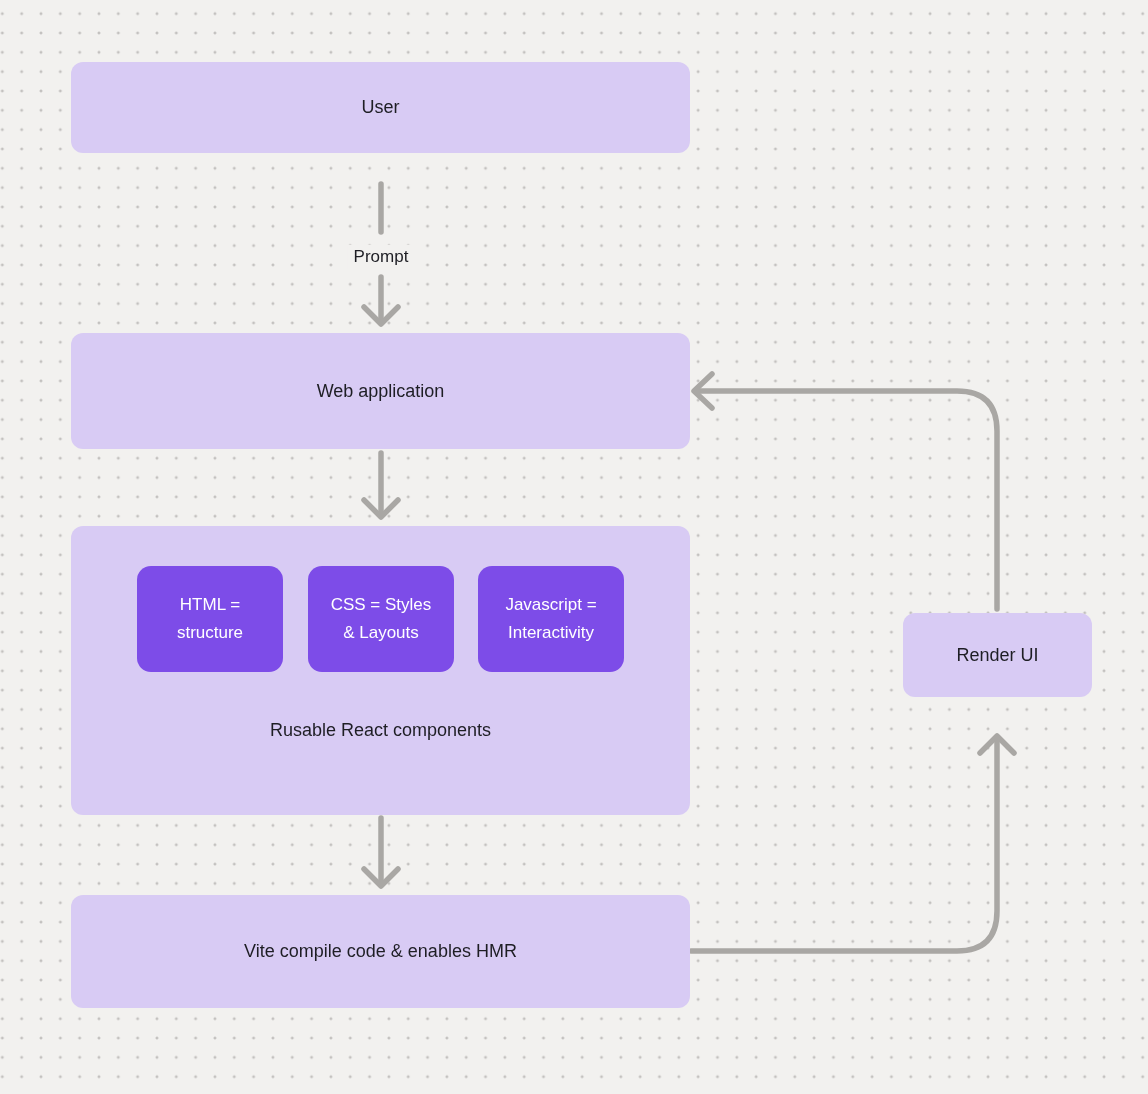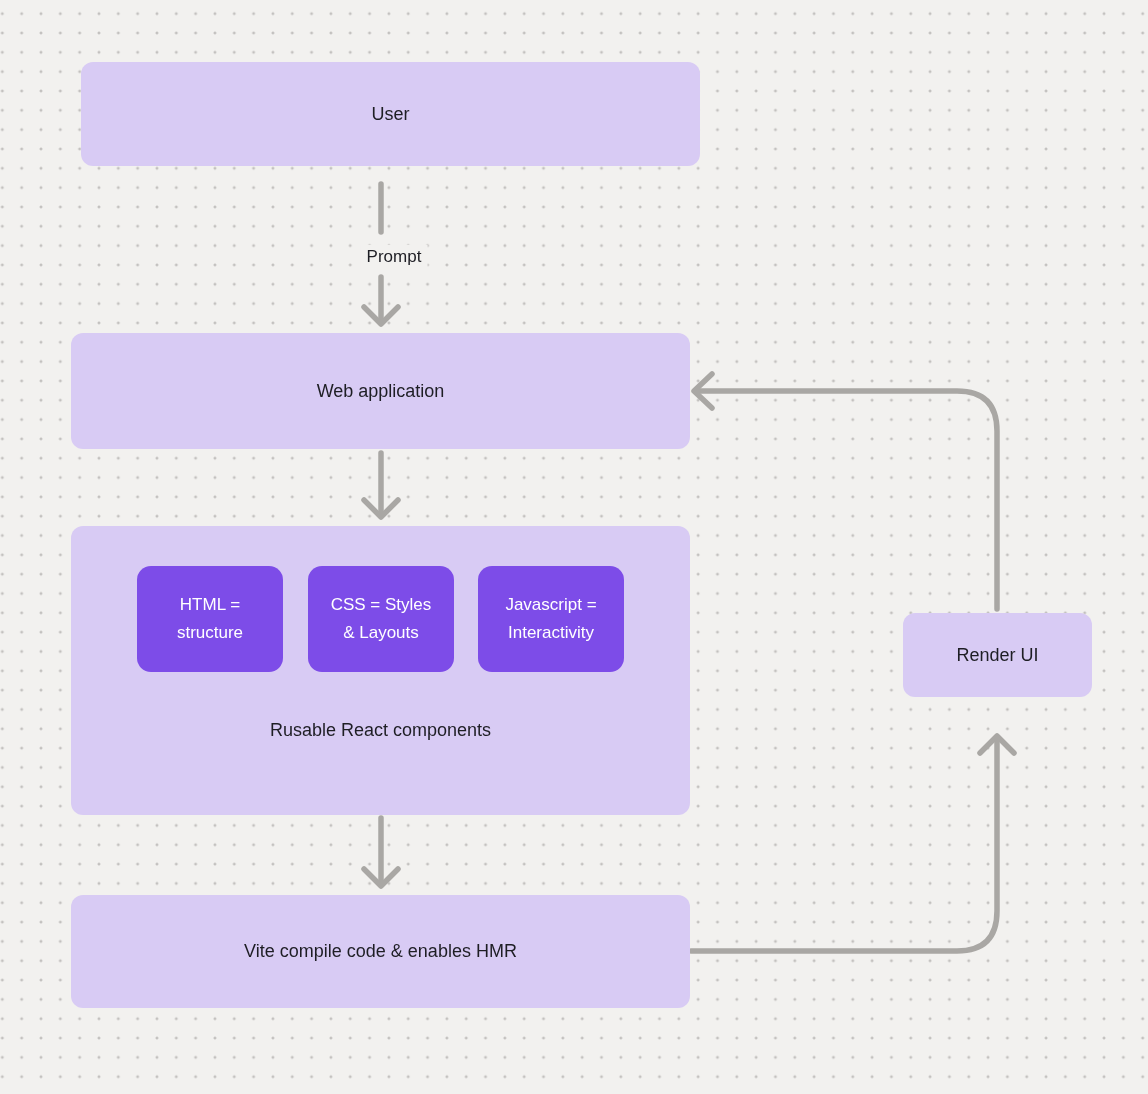--- a/index.html
+++ b/index.html
@@ -43,21 +43,21 @@
     position: absolute;
     background: var(--node-fill);
     border-radius: 12px;
     display: flex;
     align-items: center;
     justify-content: center;
     color: var(--text-dark);
     font-size: 18px;
     font-weight: 500;
   }
-  .node-user          { left: 71px;  top: 62px;  width: 619px; height: 104px; margin-left: 10px; }
+  .node-user          { left: 71px;  top: 62px;  width: 619px; height: 91px; }
   .node-web-app       { left: 71px;  top: 333px; width: 619px; height: 116px; }
   .node-components    { left: 71px;  top: 526px; width: 619px; height: 289px; display: block; }
   .node-vite          { left: 71px;  top: 895px; width: 619px; height: 113px; }
   .node-render-ui     { left: 903px; top: 613px; width: 189px; height: 84px; }
   .chip {
     position: absolute;
     top: 40px;
     width: 146px;
     height: 106px;
     border-radius: 14px;
@@ -80,21 +80,21 @@
     left: 0; right: 0;
     top: 192px;
     text-align: center;
     font-size: 18px;
     font-weight: 500;
     line-height: 24px;
     color: var(--text-dark);
   }
   .edge-label {
     position: absolute;
-    left: 394px;
+    left: 381px;
     top: 257px;
     transform: translate(-50%, -50%);
     background: var(--canvas-bg);
     padding: 2px 6px;
     font-size: 17px;
     font-weight: 500;
     color: var(--text-dark);
     white-space: nowrap;
   }
 </style>

